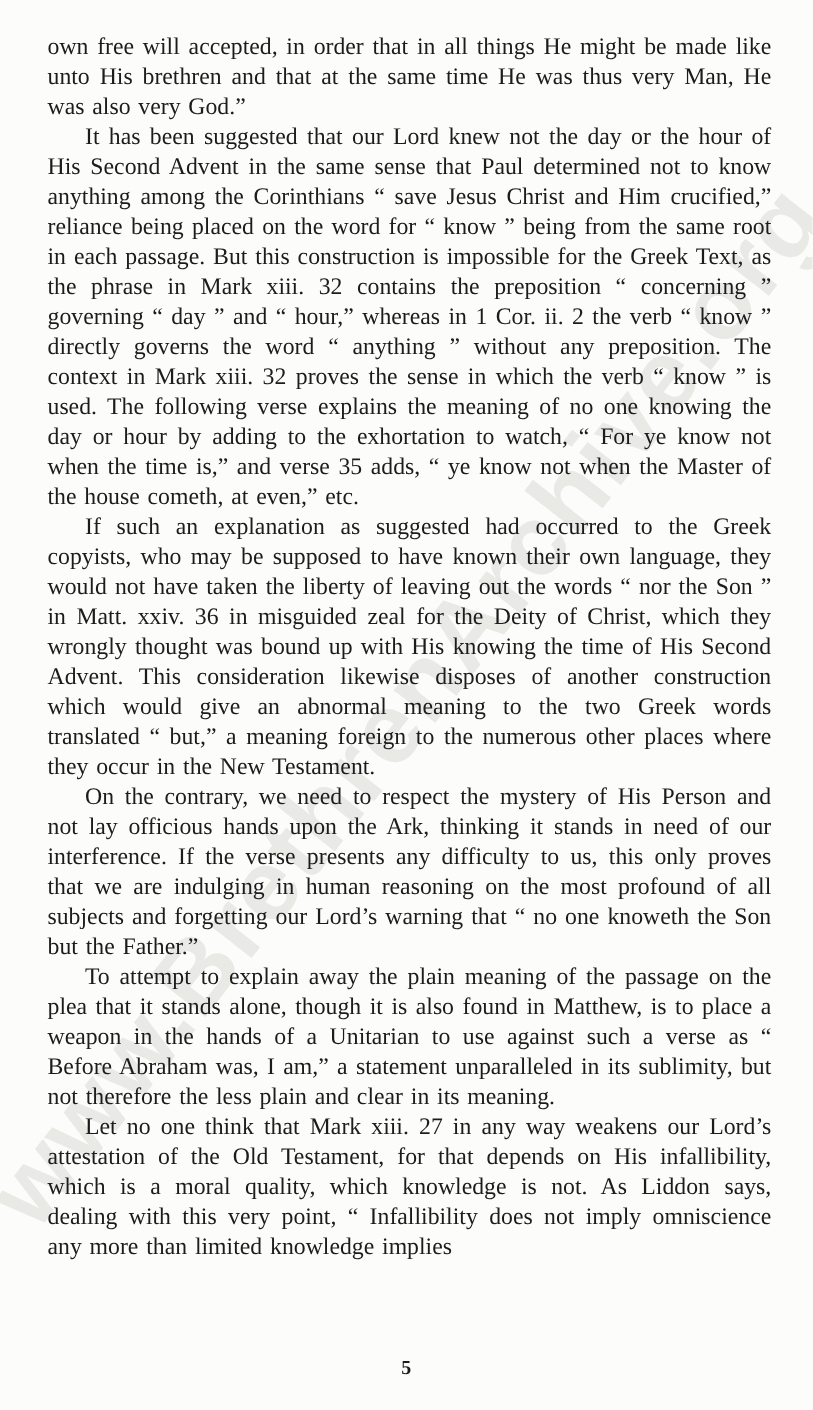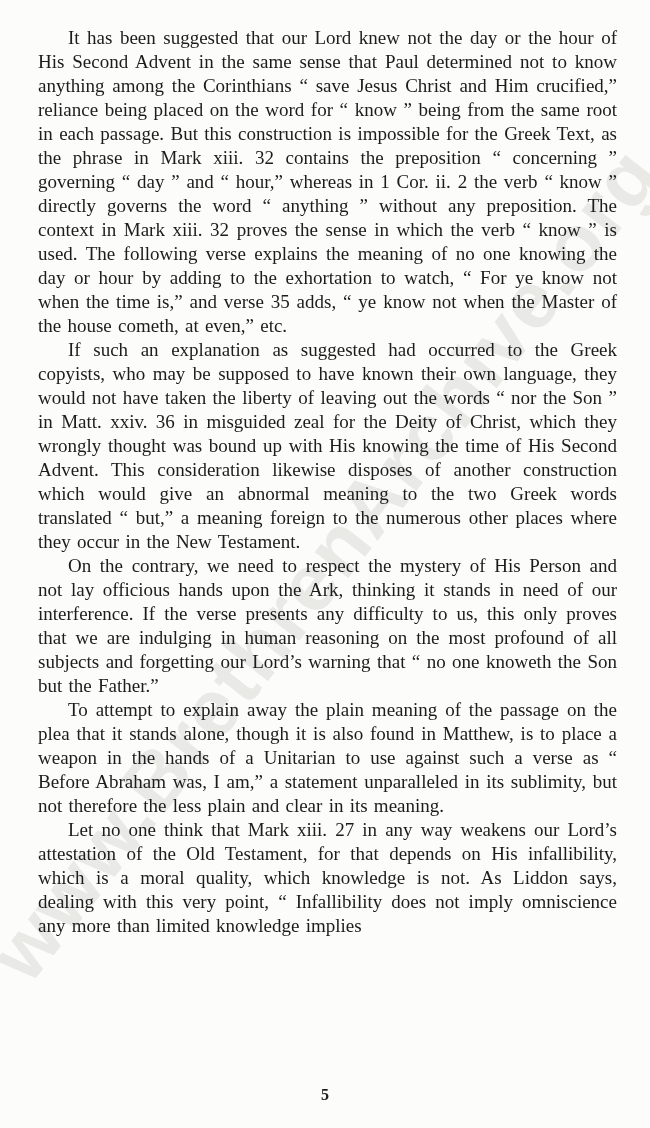--- a/index.html
+++ b/index.html
@@ -58,20 +58,21 @@
     color: #1c1c1c;
     z-index: 1;
   }
 </style>
 </head>
 <body style="background: rgb(252, 252, 250);">
 
 <div class="page">
   <div class="watermark" style="color: rgb(233, 233, 230);">www.BrethrenArchive.org</div>
   <main class="text-block" style="color: rgb(28, 28, 28);">
+      <p class="para"><span>own free will accepted, in order that in all things He might be made like unto His brethren and that at the same time He was thus very Man, He was also very God.”</span></p>
       <p class="para indent"><span>It has been suggested that our Lord knew not the day or the hour of His Second Advent in the same sense that Paul determined not to know anything among the Corinthians “ save Jesus Christ and Him crucified,” reliance being placed on the word for “ know ” being from the same root in each passage. But this construction is impossible for the Greek Text, as the phrase in Mark xiii. 32 contains the preposition “ concerning ” governing “ day ” and “ hour,” whereas in 1 Cor. ii. 2 the verb “ know ” directly governs the word “ anything ” without any preposition. The context in Mark xiii. 32 proves the sense in which the verb “ know ” is used. The following verse explains the meaning of no one knowing the day or hour by adding to the exhortation to watch, “ For ye know not when the time is,” and verse 35 adds, “ ye know not when the Master of the house cometh, at even,” etc.</span></p>
       <p class="para indent"><span>If such an explanation as suggested had occurred to the Greek copyists, who may be supposed to have known their own language, they would not have taken the liberty of leaving out the words “ nor the Son ” in Matt. xxiv. 36 in misguided zeal for the Deity of Christ, which they wrongly thought was bound up with His knowing the time of His Second Advent. This consideration likewise disposes of another construction which would give an abnormal meaning to the two Greek words translated “ but,” a meaning foreign to the numerous other places where they occur in the New Testament.</span></p>
       <p class="para indent"><span>On the contrary, we need to respect </span><b>the mystery of His Person</b><span> and not lay officious hands upon the Ark, thinking it stands in need of our interference. If the verse presents any difficulty to us, this only proves that we are indulging in human reasoning on the most profound of all subjects and forgetting our Lord’s warning that “ no one knoweth the Son but the Father.”</span></p>
       <p class="para indent"><span>To attempt to explain away the plain meaning of the passage on the plea that it stands alone, though it is also found in Matthew, is to place a weapon in the hands of a Unitarian to use against such a verse as “ Before Abraham was, I am,” a statement unparalleled in its sublimity, but not therefore the less plain and clear in its meaning.</span></p>
       <p class="para indent"><span>Let no one think that Mark xiii. 27 in any way weakens </span><b>our Lord’s attestation of the Old Testament</b><span>, for that depends on His infallibility, which is a moral quality, which knowledge is not. As Liddon says, dealing with this very point, “ Infallibility does not imply omniscience any more than limited knowledge implies</span></p>
     </main>
   <div class="page-number" style="color: rgb(28, 28, 28);">5</div>
 </div>
 
 </body></html>

